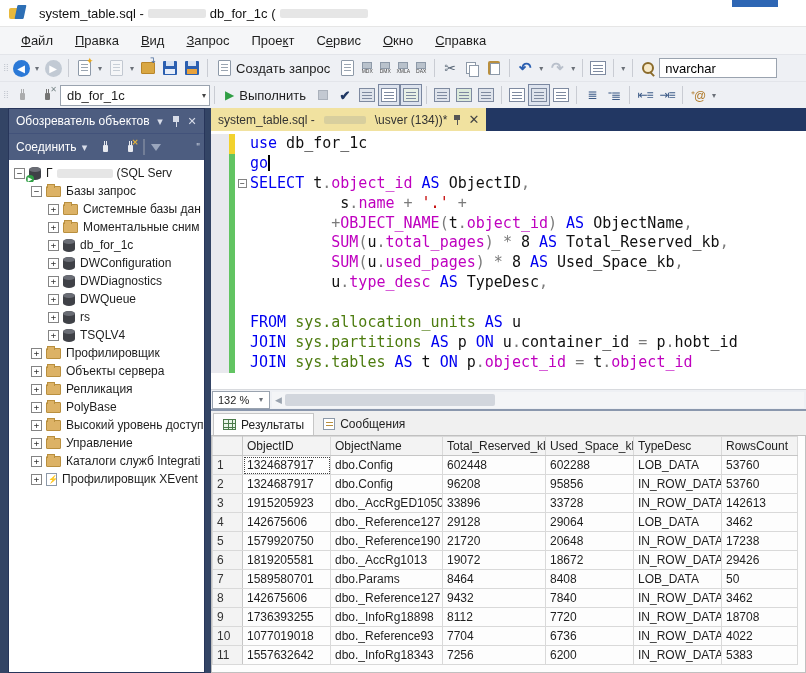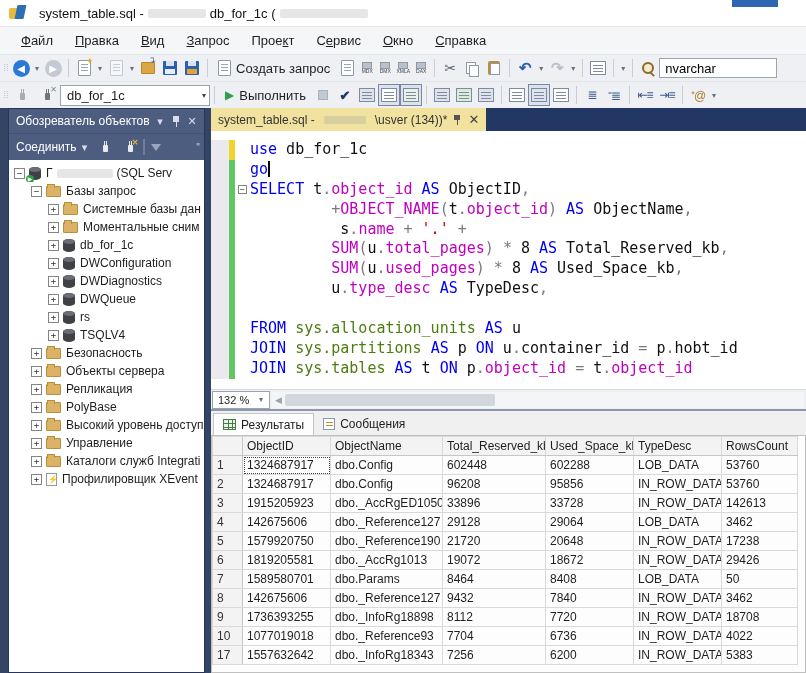--- a/index.html
+++ b/index.html
@@ -103,21 +103,21 @@
   
   .rightpane { flex:1; display:flex; flex-direction:column; min-width:0; }
   .tabstrip { height:23px; background:#223763; display:flex; align-items:flex-end; }
   .doc-tab { height:23px; background:#f1e2a0; display:flex; align-items:center; gap:6px; padding:0 7px; font-size:12px; color:#333; }
   .doc-tab .pin2 { width:9px; height:11px; position:relative; }
   .doc-tab .pin2::before { content:""; position:absolute; left:1px; top:1px; width:6px; height:5px; background:#555; }
   .doc-tab .pin2::after { content:""; position:absolute; left:3.5px; top:6px; width:1px; height:5px; background:#555; }
   .doc-tab .close { color:#444; font-size:13px; }
   .redact2 { display:inline-block; height:8px; background:#d8cf9e; border-radius:2px; margin:0 3px; }
   
-  .editor { flex:1; background:#ffffff; padding-top:9px; overflow:hidden; }
+  .editor { flex:1; background:#ffffff; padding-top:3px; overflow:hidden; }
   .line { display:flex; height:19.9px; align-items:stretch; }
   .gmargin { width:18px; background:#e9e9ee; flex:none; }
   .chbar { width:6px; flex:none; }
   .chbar.y { background:#f2d22e; } .chbar.g { background:#62c462; }
   .foldcol { width:15px; flex:none; display:flex; align-items:center; justify-content:center; }
   .foldbox { width:9px; height:9px; border:1px solid #848484; font-size:8px; line-height:7px; text-align:center; color:#333; background:#fff; font-family:"DejaVu Sans Mono",monospace; }
   .codeline { white-space:pre; font-family:"DejaVu Sans Mono",monospace; font-size:15px; line-height:19.9px; }
   .tk-k { color:#0000f0; } .tk-p { color:#111; } .tk-c { color:#bf00bf;text-align:center; }
   .tk-f { color:#bf00bf; } .tk-t { color:#4d7c0f; } .tk-s { color:#c40000; } .tk-o { color:#7a7a7a; }
   .cursor { display:inline-block; width:1.5px; height:16px; background:#000; vertical-align:-3px; }
@@ -397,21 +397,21 @@
           <span>rs</span>
         </div>
         <div class="tree-row" style="padding-left: 39px;">
           <span class="expander">+</span>
           <span class="ti ti-db"></span>
           <span>TSQLV4</span>
         </div>
         <div class="tree-row" style="padding-left: 22px;">
           <span class="expander">+</span>
           <span class="ti ti-folder"></span>
-          <span>Безопасность</span>
+          <span>Профилировщик</span>
         </div>
         <div class="tree-row" style="padding-left: 22px;">
           <span class="expander">+</span>
           <span class="ti ti-folder"></span>
           <span>Объекты сервера</span>
         </div>
         <div class="tree-row" style="padding-left: 22px;">
           <span class="expander">+</span>
           <span class="ti ti-folder"></span>
           <span>Репликация</span>
@@ -475,27 +475,27 @@
           <span class="chbar g"></span>
           <span class="foldcol">
             <span class="foldbox">−</span>
           </span>
           <span class="codeline"><span class="tk-k">SELECT</span><span class="tk-p"> t</span><span class="tk-o">.</span><span class="tk-c">object_id</span><span class="tk-p"> </span><span class="tk-k">AS</span><span class="tk-p"> ObjectID</span><span class="tk-o">,</span></span>
         </div>
         <div class="line">
           <span class="gmargin"></span>
           <span class="chbar g"></span>
           <span class="foldcol"></span>
+          <span class="codeline"><span class="tk-p">          s</span><span class="tk-o">.</span><span class="tk-c">name</span><span class="tk-p"> </span><span class="tk-o">+</span><span class="tk-p"> </span><span class="tk-s">'.'</span><span class="tk-p"> </span><span class="tk-o">+</span></span>
+        </div>
+        <div class="line">
+          <span class="gmargin"></span>
+          <span class="chbar g"></span>
+          <span class="foldcol"></span>
           <span class="codeline"><span class="tk-o">         +</span><span class="tk-f">OBJECT_NAME</span><span class="tk-o">(</span><span class="tk-p">t</span><span class="tk-o">.</span><span class="tk-c">object_id</span><span class="tk-o">)</span><span class="tk-p"> </span><span class="tk-k">AS</span><span class="tk-p"> ObjectName</span><span class="tk-o">,</span></span>
-        </div>
-        <div class="line">
-          <span class="gmargin"></span>
-          <span class="chbar g"></span>
-          <span class="foldcol"></span>
-          <span class="codeline"><span class="tk-p">          s</span><span class="tk-o">.</span><span class="tk-c">name</span><span class="tk-p"> </span><span class="tk-o">+</span><span class="tk-p"> </span><span class="tk-s">'.'</span><span class="tk-p"> </span><span class="tk-o">+</span></span>
         </div>
         <div class="line">
           <span class="gmargin"></span>
           <span class="chbar g"></span>
           <span class="foldcol"></span>
           <span class="codeline"><span class="tk-p">         </span><span class="tk-f">SUM</span><span class="tk-o">(</span><span class="tk-p">u</span><span class="tk-o">.</span><span class="tk-c">total_pages</span><span class="tk-o">)</span><span class="tk-p"> </span><span class="tk-o">*</span><span class="tk-p"> 8 </span><span class="tk-k">AS</span><span class="tk-p"> Total_Reserved_kb</span><span class="tk-o">,</span></span>
         </div>
         <div class="line">
           <span class="gmargin"></span>
           <span class="chbar g"></span>
@@ -662,21 +662,21 @@
               <tr>
                 <td class="rownum">10</td>
                 <td>1077019018</td>
                 <td>dbo._Reference93</td>
                 <td>7704</td>
                 <td>6736</td>
                 <td>IN_ROW_DATA</td>
                 <td>4022</td>
               </tr>
               <tr>
-                <td class="rownum">17</td>
+                <td class="rownum">11</td>
                 <td>1557632642</td>
                 <td>dbo._InfoRg18343</td>
                 <td>7256</td>
                 <td>6200</td>
                 <td>IN_ROW_DATA</td>
                 <td>5383</td>
               </tr>
             </tbody>
         </table>
       </div>

